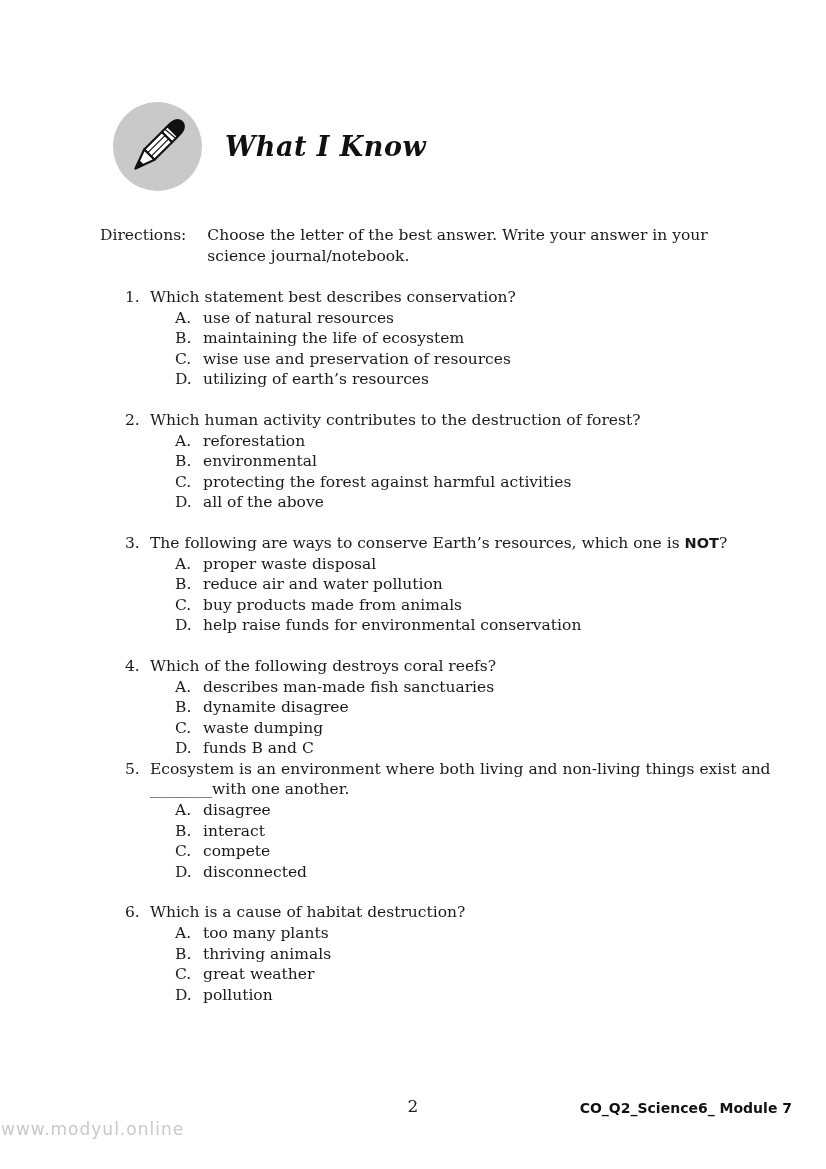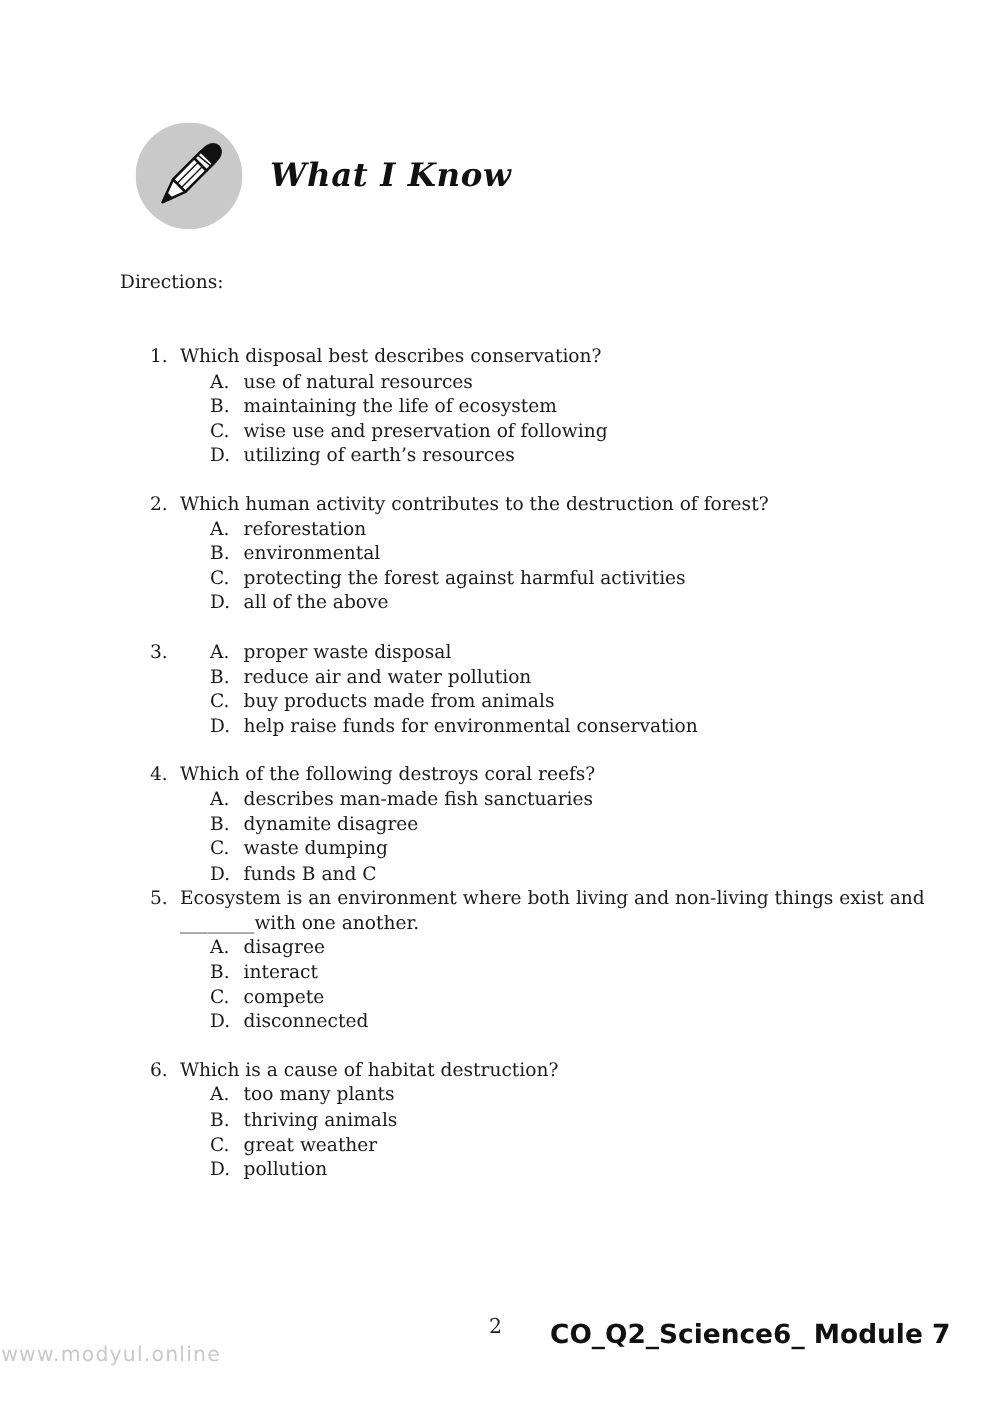--- a/index.html
+++ b/index.html
@@ -118,21 +118,21 @@
     font-size: 17px;
     letter-spacing: 1px;
     color: #c9c9c9;
   }
   .footer-module {
     position: absolute;
     right: 34px;
     top: 1100px;
     font-family: "DejaVu Sans", sans-serif;
     font-weight: bold;
-    font-size: 22px;
+    font-size: 14px;
     color: #111111;
     white-space: nowrap;
   }
 </style>
 </head>
 <body>
 
 <div class="page">
 
   <div class="icon-circle">
@@ -153,40 +153,41 @@
 
         <path d="M46.5,76 L53.5,76 L50,85 Z" fill="#111111" stroke-width="1.5"></path>
       </g>
     </svg>
   </div>
 
   <div class="page-title">What I Know</div>
 
   <div class="directions">
     <span class="dir-label">Directions:</span>
+    <span class="dir-text">Choose the letter of the best answer. Write your answer in your science journal/notebook.</span>
   </div>
 
   <div class="quiz">
 
     <div class="question">
       <span class="q-num">1.</span>
       <div class="q-body">
-        <div class="q-text"><span>Which disposal best describes conservation?</span></div>
+        <div class="q-text"><span>Which statement best describes conservation?</span></div>
         <div class="options">
           <div class="option">
               <span class="opt-letter">A.</span>
               <span class="opt-text">use of natural resources</span>
             </div>
           <div class="option">
               <span class="opt-letter">B.</span>
               <span class="opt-text">maintaining the life of ecosystem</span>
             </div>
           <div class="option">
               <span class="opt-letter">C.</span>
-              <span class="opt-text">wise use and preservation of following</span>
+              <span class="opt-text">wise use and preservation of resources</span>
             </div>
           <div class="option">
               <span class="opt-letter">D.</span>
               <span class="opt-text">utilizing of earth’s resources</span>
             </div>
         </div>
       </div>
     </div>
 
     <div class="question">
@@ -210,20 +211,21 @@
               <span class="opt-letter">D.</span>
               <span class="opt-text">all of the above</span>
             </div>
         </div>
       </div>
     </div>
 
     <div class="question">
       <span class="q-num">3.</span>
       <div class="q-body">
+        <div class="q-text"><span>The following are ways to conserve Earth’s resources, which one is </span><span class="bold-sans">NOT</span><span>?</span></div>
         <div class="options">
           <div class="option">
               <span class="opt-letter">A.</span>
               <span class="opt-text">proper waste disposal</span>
             </div>
           <div class="option">
               <span class="opt-letter">B.</span>
               <span class="opt-text">reduce air and water pollution</span>
             </div>
           <div class="option">

